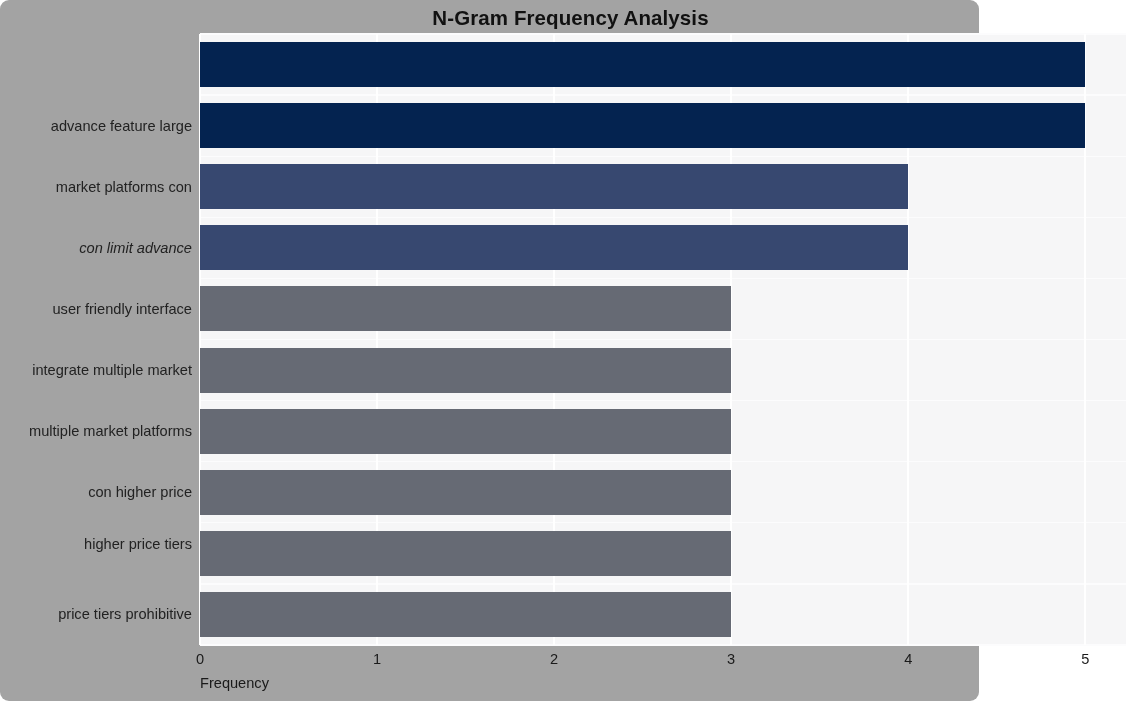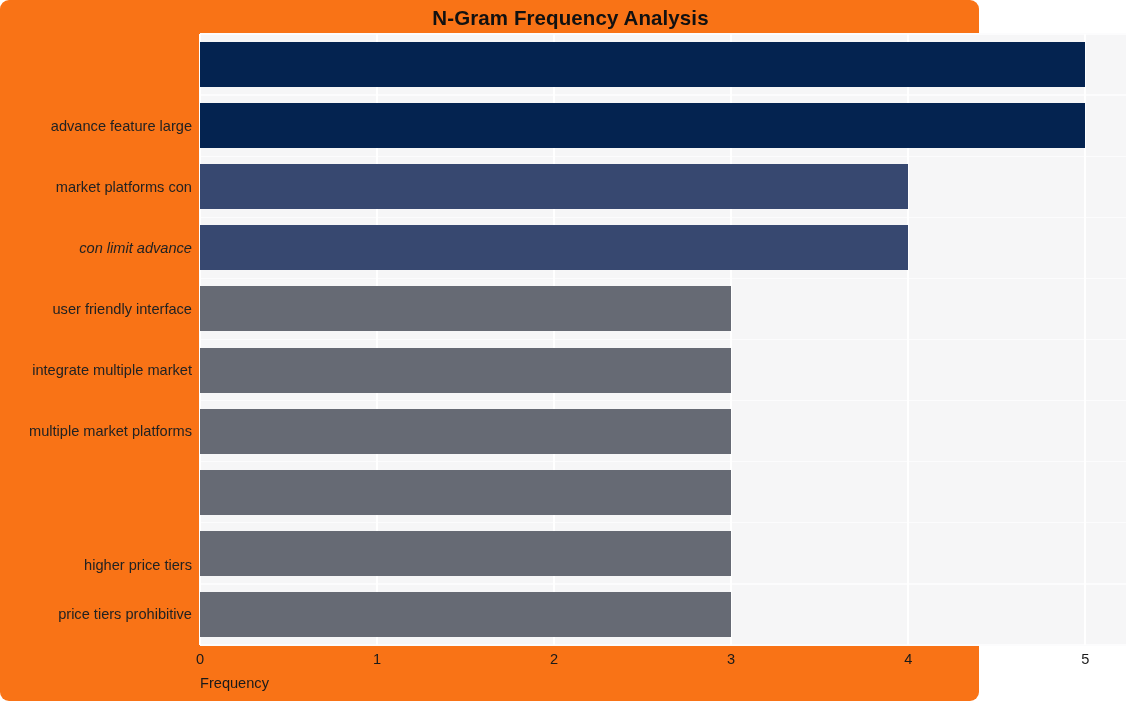--- a/index.html
+++ b/index.html
@@ -13,21 +13,21 @@
     font-family: "Liberation Sans", sans-serif;
     overflow: hidden;
     position: relative;
   }
 
   #figure {
     position: absolute;
     left: 0; top: 0;
     width: 979px;
     height: 701px;
-    background: #f97316;
+    background: #a3a3a3;
     border-radius: 9px;
   }
 
   
   #chart-title {
     position: absolute;
     left: 0;
     top: 5px;
     width: 1141px;
     text-align: center;
@@ -167,21 +167,22 @@
       </div>
   </div>
 
   <div id="y-axis-labels">
       <div class="ytick" style="top: 82.65px;">advance feature large</div>
       <div class="ytick" style="top: 143.75px;">market platforms con</div>
       <div class="ytick" style="top: 204.85px; font-style: italic;">con limit advance</div>
       <div class="ytick" style="top: 265.95px; padding-left: 44px;">user friendly interface</div>
       <div class="ytick" style="top: 327.05px;">integrate multiple market</div>
       <div class="ytick" style="top: 388.15px;">multiple market platforms</div>
-      <div class="ytick" style="top: 522px;">higher price tiers</div>
+      <div class="ytick" style="top: 449.25px;">con higher price</div>
+      <div class="ytick" style="top: 501px;">higher price tiers</div>
       <div class="ytick" style="top: 571.45px;">price tiers prohibitive</div>
     </div>
 
   <div id="x-axis-ticks">
       <div class="xtick" style="left: 0px;">0</div>
       <div class="xtick" style="left: 177.055px;">1</div>
       <div class="xtick" style="left: 354.111px;">2</div>
       <div class="xtick" style="left: 531.166px;">3</div>
       <div class="xtick" style="left: 708.222px;">4</div>
       <div class="xtick" style="left: 885.277px;">5</div>

